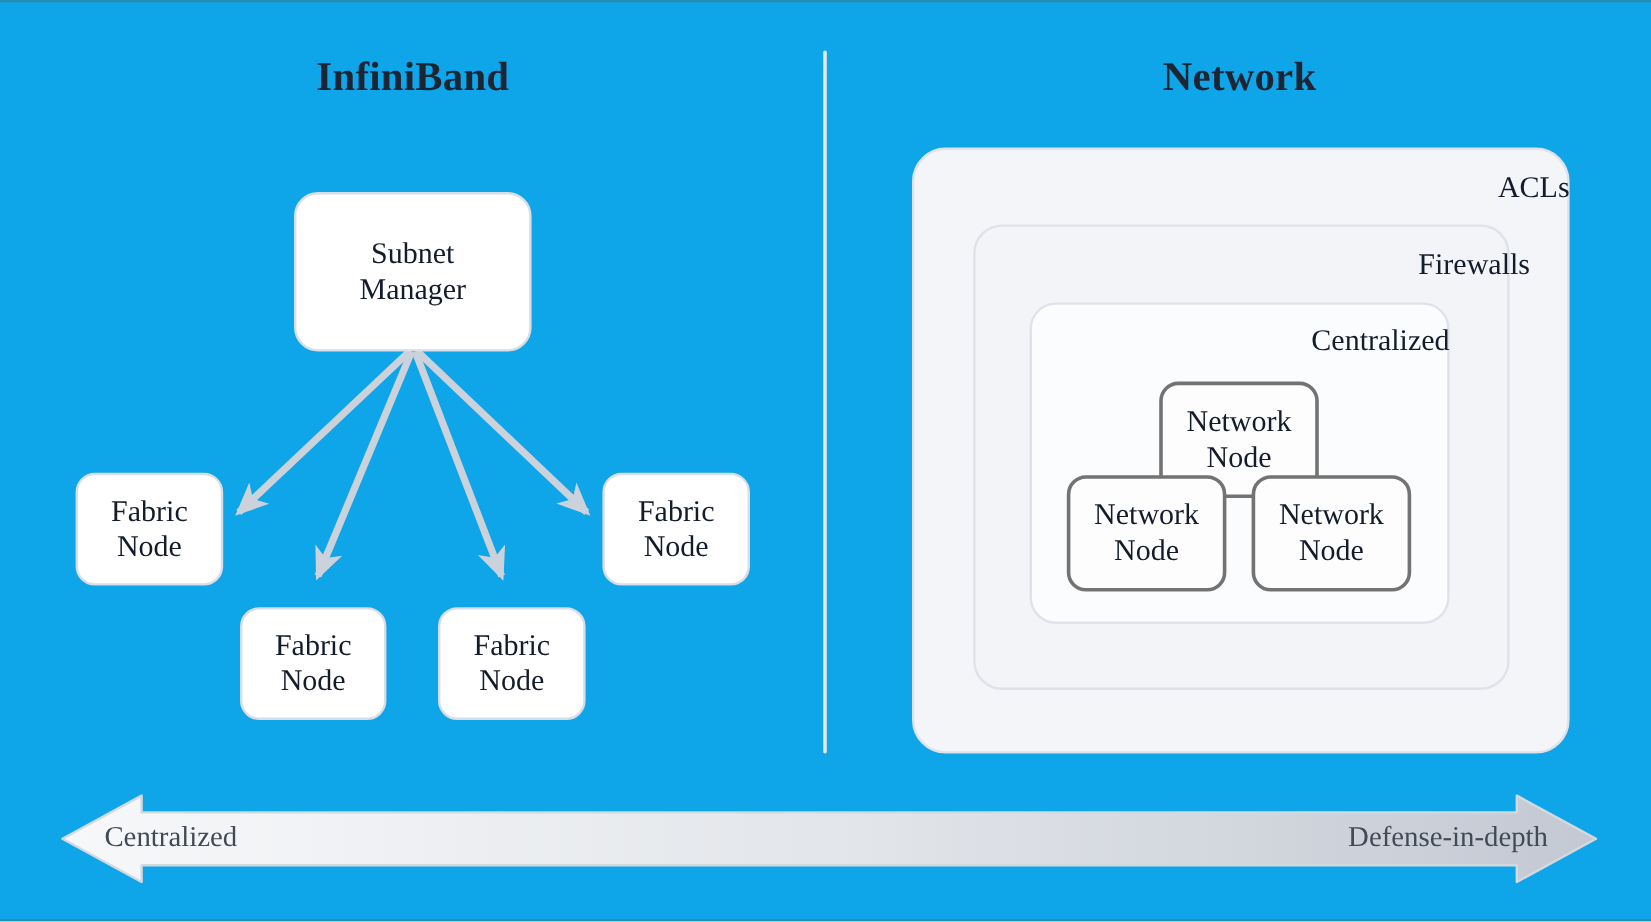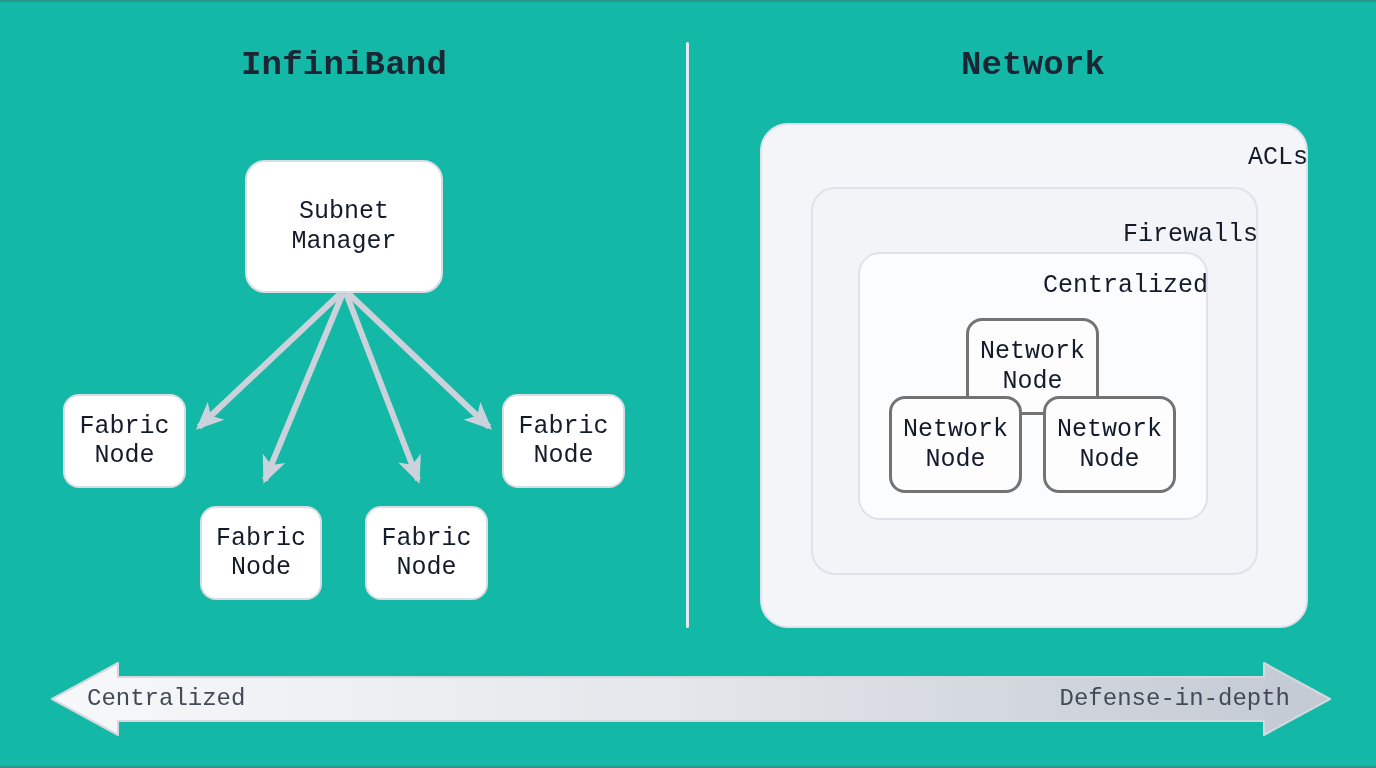--- a/index.html
+++ b/index.html
@@ -1,18 +1,18 @@
 <!DOCTYPE html>
 <html><head>
 <meta charset="utf-8">
 <style>
   html,body{margin:0;padding:0;background:#ffffff;}
   .canvas{
-    position:relative;width:1376px;height:768px;background:#14b8a6;
-    overflow:hidden;font-family:Liberation Mono, monospace;color:#151d2c;
+    position:relative;width:1376px;height:768px;background:#0ea5e9;
+    overflow:hidden;font-family:Liberation Serif, serif;color:#151d2c;
   }
   .edge-line{position:absolute;left:0;width:100%;height:2px;background:rgba(90,90,90,.35);}
   .edge-top{top:0;}
   .edge-bottom{bottom:0;}
 
   .col-title{
     position:absolute;top:46px;width:400px;text-align:center;
     font-size:34px;font-weight:700;color:#1c2534;letter-spacing:.2px;
   }
   .title-left{left:144px;}
@@ -40,21 +40,21 @@
   .layer-box{
     position:absolute;box-sizing:border-box;border:2px solid #dfe2e8;
   }
   .layer-label{
     position:absolute;left:0;right:0;text-align:right;
     font-size:25px;color:#141c2b;
   }
   .acls{left:760px;top:123px;width:548px;height:505px;border-radius:28px;background:#f3f5f8;}
   .acls-label{top:143px;}
   .firewalls{left:811px;top:187px;width:447px;height:388px;border-radius:24px;background:#f2f4f7;}
-  .firewalls-label{top:220px;}
+  .firewalls-label{top:207px;padding-left:17px;}
   .segmentation{left:858px;top:252px;width:350px;height:268px;border-radius:22px;background:#fbfcfd;}
   .segmentation-label{top:271px;}
 
   .netnode{
     position:absolute;background:#fdfdfe;border:3px solid #737373;border-radius:16px;
     display:flex;align-items:center;justify-content:center;text-align:center;
     font-size:25px;line-height:1.18;color:#141c2b;box-sizing:border-box;padding:4px 10px;
   }
   .nn-top{left:966px;top:318px;width:133px;height:97px;z-index:1;}
   .nn-left{left:889px;top:396px;width:133px;height:97px;z-index:2;}

